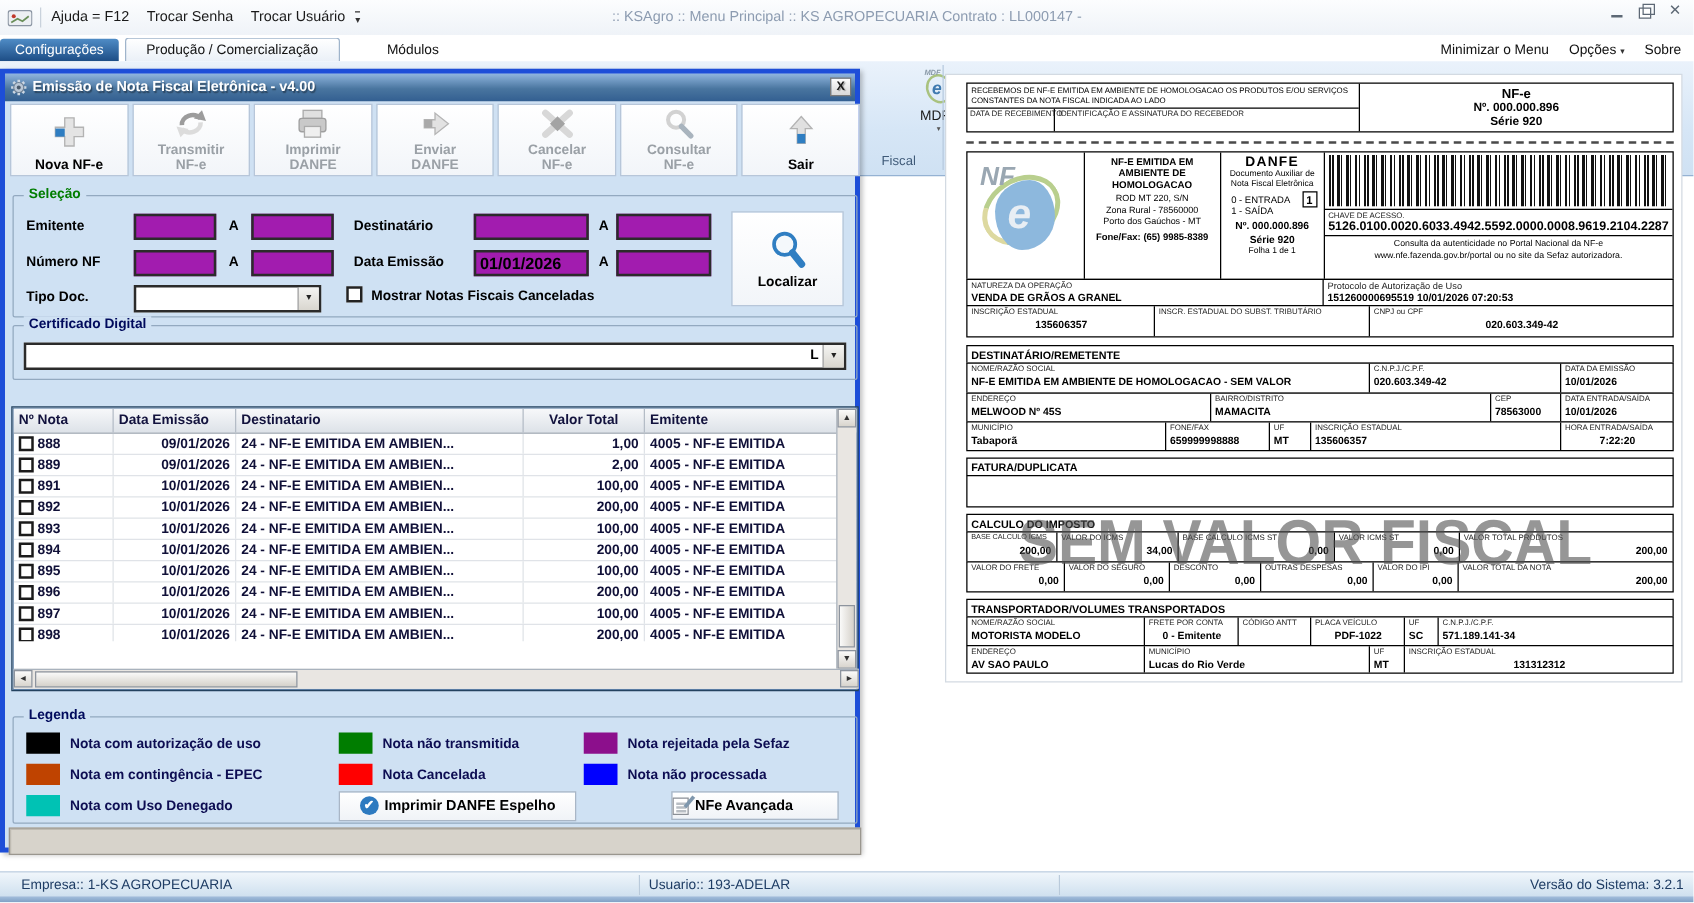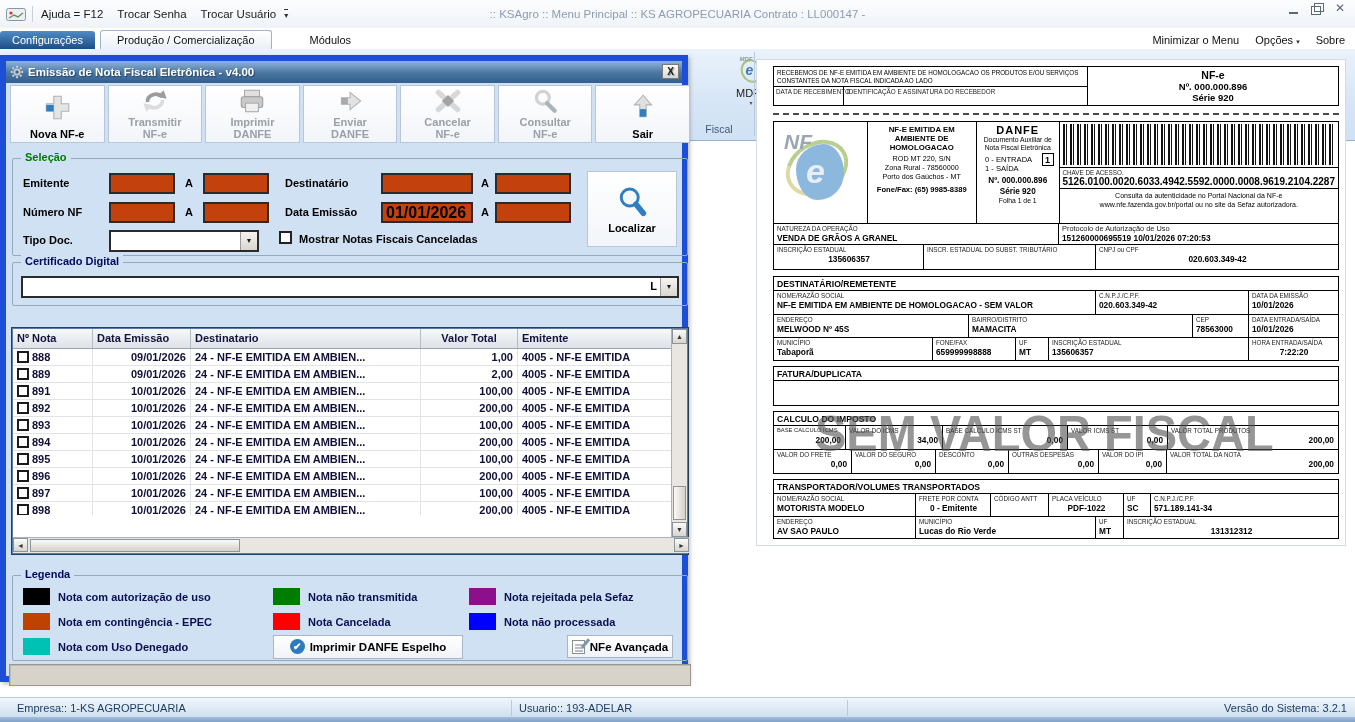--- a/index.html
+++ b/index.html
@@ -108,21 +108,21 @@
   .nfelogo { position:absolute; left:8px; top:8px; width:78px; height:84px; }
   .nfelogo .blob { position:absolute; left:14px; top:14px; width:48px; height:56px; background:#8db8dd;
     border-radius:58% 42% 55% 45% / 45% 52% 48% 55%; }
   .nfelogo .ring1 { position:absolute; left:2px; top:12px; width:66px; height:52px; border:4px solid #b9cf8e;
     border-radius:50%; transform:rotate(-32deg); border-left-color:#ddd9a0; }
   .nfelogo .nf { position:absolute; left:2px; top:0px; font-size:21px; font-weight:bold; font-style:italic; color:#9aa7b2; }
   .nfelogo .e { position:absolute; left:24px; top:22px; font-size:34px; font-weight:bold; font-style:italic; color:#e8eef4; }
 
   
   .dialog { position:absolute; left:0; top:55px; width:688px; height:627px; background:#cfe1f3;
-    border:6px solid #1d4ed8; z-index:3; box-shadow:2px 2px 4px rgba(0,0,0,.25); }
+    border:4px solid #1d4ed8; z-index:3; box-shadow:2px 2px 4px rgba(0,0,0,.25); }
   .dtitle { position:absolute; left:0; top:0; width:100%; height:22px;
     background:linear-gradient(#8fb5de,#49759f 55%,#335f91); display:flex; align-items:center;
     color:#fff; font-weight:bold; font-size:11.5px; padding-left:4px;
     text-shadow:1px 1px 1px rgba(0,0,0,.4); }
   .dclose { position:absolute; right:3px; top:3px; width:17px; height:15px;
     background:linear-gradient(#fdfdfd,#d8d8d8); border:1px solid #7a7a7a; color:#1a1a1a;
     font-size:10px; font-weight:bold; text-align:center; line-height:13px; cursor:pointer; }
   .gearsvg { margin-right:4px; }
 
   .dtoolbar { position:absolute; left:4px; top:24px; width:680px; height:58px; display:flex; gap:3px; }
@@ -132,22 +132,22 @@
   .tbtn .ticon { flex:1; display:flex; align-items:center; justify-content:center; }
   .tbtn.disabled { color:#9aa0a6; cursor:default; }
 
   .group { position:absolute; border:1px solid #93a9c0; border-radius:2px; }
   .glegend { position:absolute; top:-8px; left:8px; background:#cfe1f3; padding:0 4px;
     font-size:11px; font-weight:bold; }
   .glegend.green { color:#007d00; }
   .glegend.navy { color:#000a5c; }
 
   .flabel { position:absolute; font-size:11px; font-weight:bold; color:#000; }
-  .finput { position:absolute; height:21px; background:#c2410c; border:2px solid #2b2b2b;
-    font-size:16px; font-weight:bold; font-family:"Liberation Sans",sans-serif; padding:0 3px; }
+  .finput { position:absolute; height:21px; background:#a21caf; border:2px solid #2b2b2b;
+    font-size:13px; font-weight:bold; font-family:"Liberation Sans",sans-serif; padding:0 3px; }
   .alabel { position:absolute; font-size:11px; font-weight:bold; color:#000; }
   .combo { position:absolute; height:22px; background:#fff; border:2px solid #2b2b2b; }
   .combo .arr { position:absolute; right:0; top:0; bottom:0; width:17px;
     background:linear-gradient(#f4f4f2,#d9d6cf); border-left:1px solid #9a9a9a;
     font-size:7px; color:#222; text-align:center; line-height:18px; cursor:pointer; }
   .combo .cval { position:absolute; right:20px; top:2px; font-size:11px; font-weight:bold; }
   .chk { position:absolute; width:13px; height:13px; background:#fff; border:2px solid #222; cursor:pointer; }
   .locbtn { position:absolute; right:10px; top:12px; width:90px; height:76px;
     background:linear-gradient(#ffffff,#f2f5f9); border:1px solid #b7c6d9; cursor:pointer;
     display:flex; flex-direction:column; align-items:center; justify-content:center; gap:3px;
@@ -182,22 +182,22 @@
     background:linear-gradient(#fafaf9,#d5d1ca); border:1px solid #8d949e; cursor:grab; }
 
   
   .legendgrid { position:absolute; left:10px; top:8px; right:6px; display:grid;
     grid-template-columns:250px 196px 1fr; grid-auto-rows:25px; align-items:center; }
   .litem { display:flex; align-items:center; gap:8px; }
   .lswatch { width:27px; height:17px; flex:none; }
   .llabel { font-size:11px; font-weight:bold; color:#0d0d52; white-space:nowrap; }
   .espbtn { width:190px; height:24px; background:linear-gradient(#ffffff,#f0f3f7); border:1px solid #a9b6c6;
     display:flex; align-items:center; justify-content:center; gap:5px; font-size:11.5px; font-weight:bold; cursor:pointer; }
-  .avbtn { justify-self:end; margin-right:8px; width:106px; height:23px; background:linear-gradient(#ffffff,#f0f3f7);
-    border:1px solid #a9b6c6; display:flex; align-items:center; justify-content:center; gap:5px;
+  .avbtn { justify-self:end; margin-right:8px; width:134px; height:23px; background:linear-gradient(#ffffff,#f0f3f7);
+    border:1px solid #a9b6c6; display:flex; align-items:center; gap:5px;
     font-size:11.5px; font-weight:bold; cursor:pointer; }
   .checkcircle { width:15px; height:15px; border-radius:50%; background:#2d7ac0; color:#fff;
     font-size:10px; line-height:15px; text-align:center; flex:none; }
   .noteicon { width:13px; height:14px; background:#fff; border:1px solid #8a8f96; position:relative; flex:none; }
   .noteicon::after { content:""; position:absolute; left:2px; top:9px; width:8px; height:2px;
     background:#b9bec4; box-shadow:0 -3px 0 #b9bec4, 0 -6px 0 #b9bec4; }
   .noteicon::before { content:""; position:absolute; right:-3px; top:-3px; width:3px; height:11px;
     background:#7f97ad; transform:rotate(40deg); z-index:1; }
 
   .graybar { position:absolute; left:3px; top:603px; width:682px; height:22px; background:#d7d3cb;

